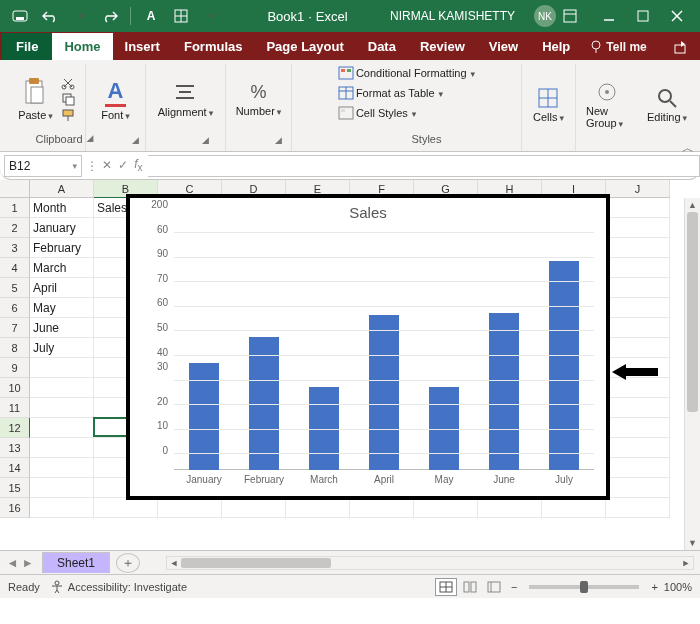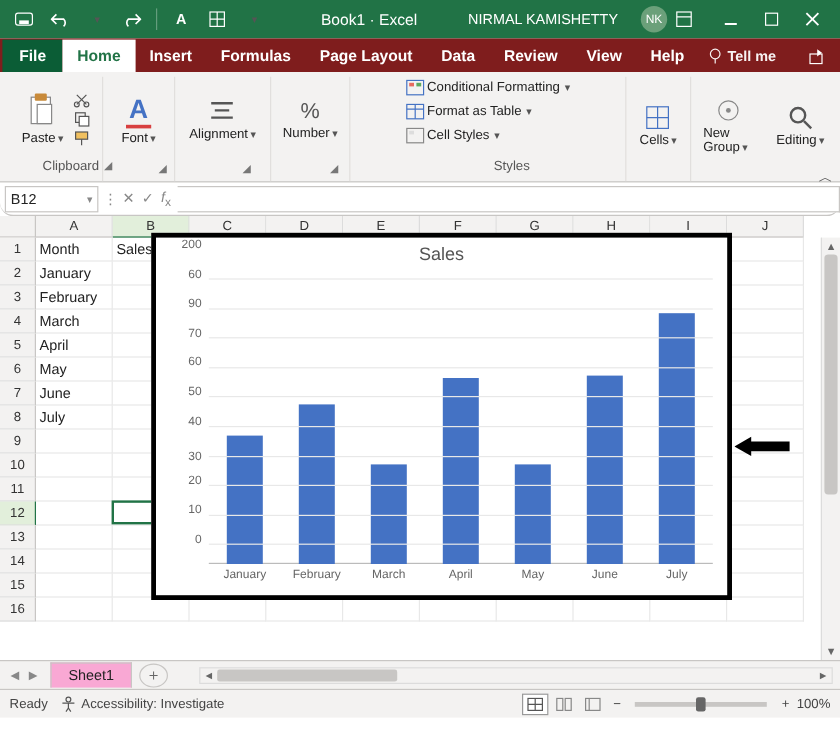--- a/index.html
+++ b/index.html
@@ -76,21 +76,21 @@
   .bars { position: absolute; left: 0; right: 0; top: 0; bottom: 0; display: flex; align-items: flex-end; justify-content: space-around; }
   .bar-wrap { width: 56px; display: flex; flex-direction: column; align-items: center; position: relative; height: 100%; }
   .bar { width: 30px; background: #4472c4; position: absolute; bottom: 0; }
   .xaxis { position: absolute; left: 44px; right: 12px; bottom: 6px; height: 16px; display: flex; justify-content: space-around; }
   .xlab { width: 56px; text-align: center; font-size: 10px; color: #666; }
   .arrow-marker { position: absolute; right: -54px; top: 164px; }
 
   
   .sheettabs { height: 24px; border-top: 1px solid #c8c6c4; display: flex; align-items: center; background: #f3f2f1; }
   .tab-nav { width: 40px; display: flex; align-items: center; justify-content: center; gap: 2px; color: #888; }
-  .sheet-tab { background: #f9a8d4; border: 1px solid #c8c6c4; border-bottom: none; padding: 3px 14px; font-size: 12px; margin-left: 2px; }
+  .sheet-tab { background: #c4b5fd; border: 1px solid #c8c6c4; border-bottom: none; padding: 3px 14px; font-size: 12px; margin-left: 2px; }
   .newsheet { width: 24px; height: 20px; display: flex; align-items: center; justify-content: center; border: 1px solid #c8c6c4; border-radius: 50%; margin-left: 6px; color: #666; font-size: 13px; }
   .hscroll { flex: 1; margin: 0 6px; height: 14px; background: #f3f2f1; border: 1px solid #dcdcdc; position: relative; }
   .hthumb { position: absolute; left: 14px; top: 1px; bottom: 1px; width: 150px; background: #c8c6c4; border-radius: 2px; }
   .harrow { position: absolute; top: 0; bottom: 0; width: 14px; display: flex; align-items: center; justify-content: center; font-size: 9px; color: #666; }
   .harrow.l { left: 0; } .harrow.r { right: 0; }
 
   
   .statusbar { height: 24px; background: #f3f2f1; border-top: 1px solid #c8c6c4; display: flex; align-items: center; padding: 0 8px; gap: 10px; font-size: 11px; color: #444; }
   .statusbar .views { margin-left: auto; display: flex; gap: 2px; align-items: center; }
   .view-btn { width: 22px; height: 18px; border: 1px solid transparent; display: flex; align-items: center; justify-content: center; color: #555; }
@@ -591,21 +591,21 @@
       </div>
     </div>
   <div class="active-cell" id="activecell" style="left: 93px; top: 237px; width: 64px; height: 20px;"></div>
 
   <div class="chart">
     <div class="chart-title">Sales</div>
     <div class="yaxis" id="yaxis">
         <div class="ytick" style="bottom: 20px;">0</div>
         <div class="ytick" style="bottom: 44.6px;">10</div>
         <div class="ytick" style="bottom: 69.2px;">20</div>
-        <div class="ytick" style="bottom: 89px;">30</div>
+        <div class="ytick" style="bottom: 104px;">30</div>
         <div class="ytick" style="bottom: 118.4px;">40</div>
         <div class="ytick" style="bottom: 143px;">50</div>
         <div class="ytick" style="bottom: 167.6px;">60</div>
         <div class="ytick" style="bottom: 192.2px;">70</div>
         <div class="ytick" style="bottom: 216.8px;">90</div>
         <div class="ytick" style="bottom: 241.4px;">60</div>
         <div class="ytick" style="bottom: 266px;">200</div>
       </div>
     <div class="plot" id="plot">
       <div class="baseline"></div>

